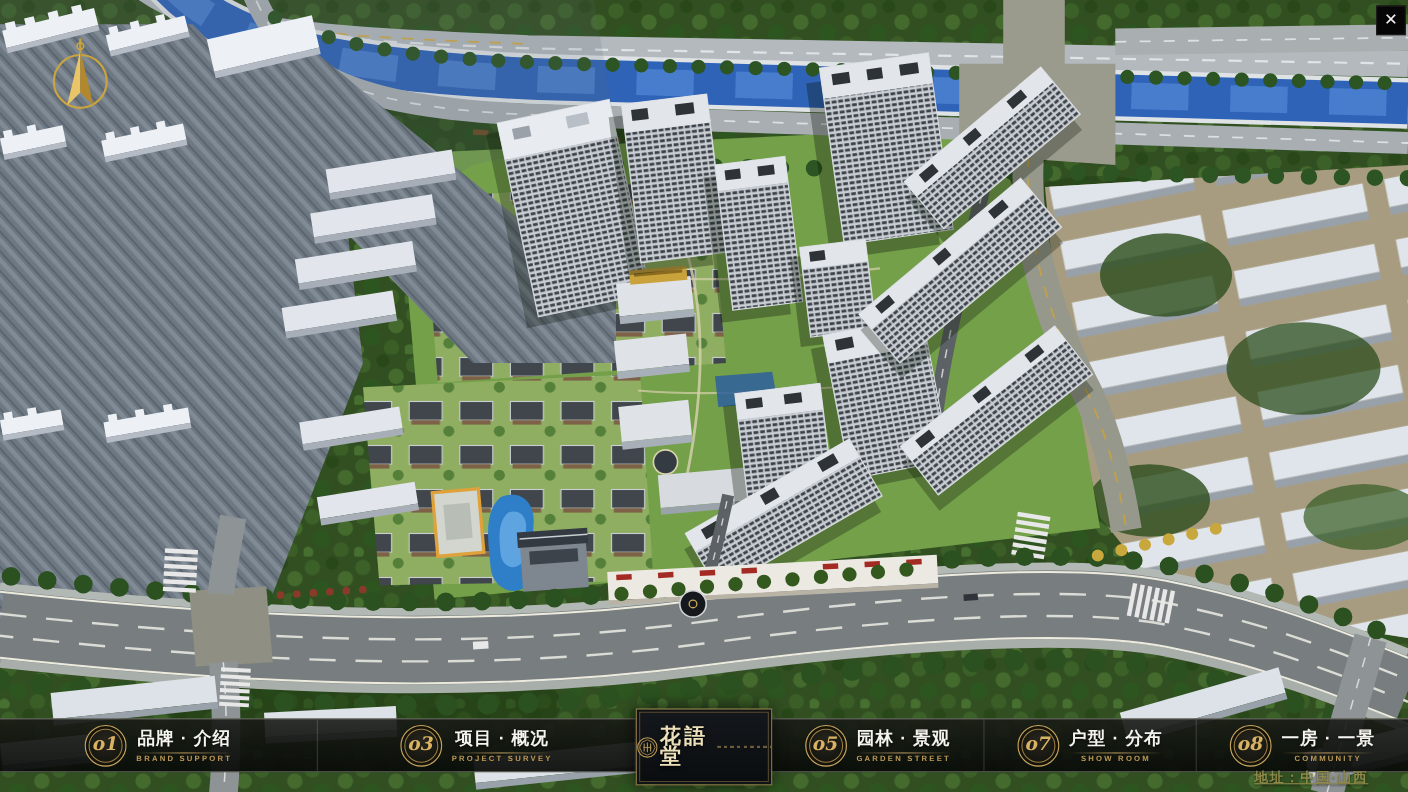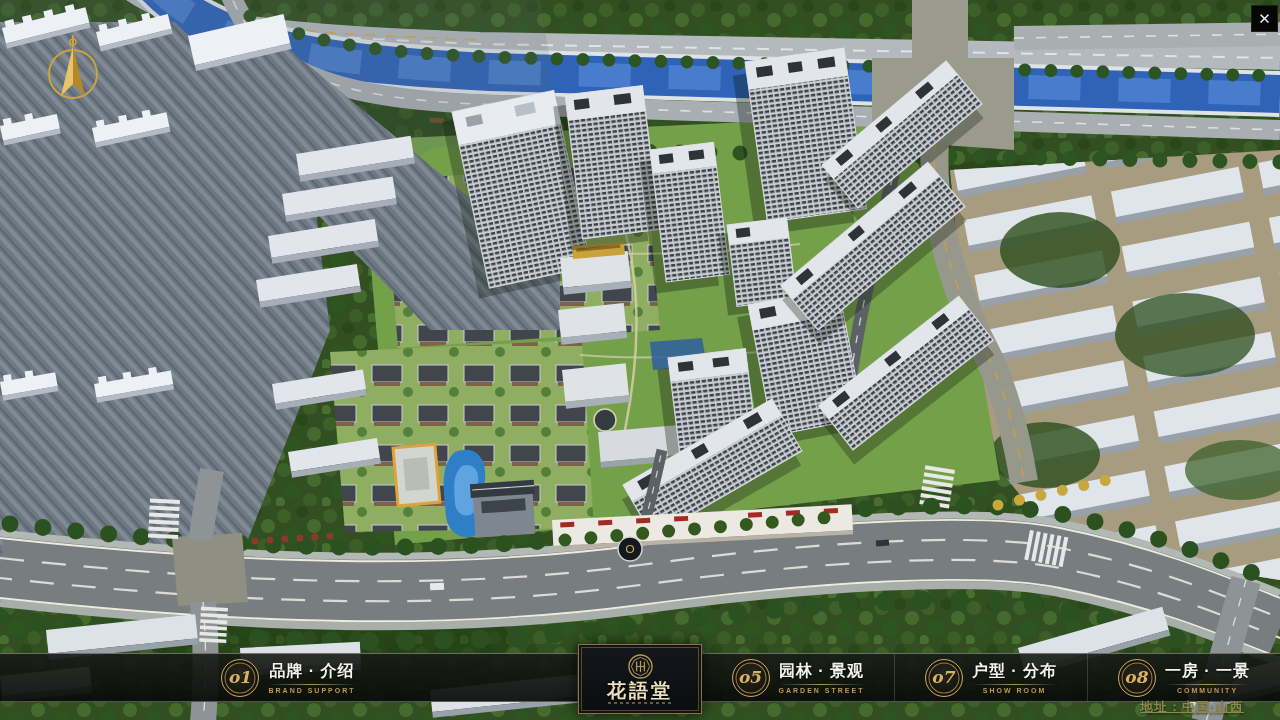--- a/index.html
+++ b/index.html
@@ -35,21 +35,21 @@
   .nav-zh{font-size:16px;font-weight:bold;color:#f4f3ee;letter-spacing:1px;white-space:nowrap;
     text-shadow:0 1px 2px rgba(0,0,0,.75);}
   .nav-line{width:100%;height:1px;background:linear-gradient(90deg,transparent,rgba(195,160,98,.9),transparent);}
   .nav-en{font-size:7px;color:#bd9a55;letter-spacing:2px;white-space:nowrap;font-weight:bold;}
 
   
   .logo-panel{position:absolute;left:578px;top:644px;width:124px;height:70px;z-index:3;
     background:linear-gradient(180deg,#14171b,#0a0d10);
     border:1px solid #8a7347;cursor:pointer;box-sizing:border-box;
     box-shadow:inset 0 0 0 2px #101316,inset 0 0 0 3px rgba(160,130,70,.5),0 0 14px rgba(0,0,0,.7);
-    display:flex;flex-direction:column;align-items:center;justify-content:center;gap:2px;}
+    display:flex;align-items:center;justify-content:center;gap:2px;}
   .seal{width:25px;height:25px;}
   .logo-title{font-family:"DejaVu Serif",serif;font-size:19px;font-weight:bold;color:#ece0ba;
     letter-spacing:3px;text-shadow:0 1px 3px #000;line-height:1;}
   .logo-dashes{width:64px;height:2px;opacity:.75;
     background:repeating-linear-gradient(90deg,#8a7347 0 3px,transparent 3px 6px);}
 
   
   .address{position:absolute;right:36px;top:699px;font-size:12.5px;font-weight:bold;
     letter-spacing:1.5px;color:#8f894a;text-shadow:0 1px 2px rgba(0,0,0,.6);z-index:2;text-decoration:underline;}
 </style>
@@ -453,20 +453,30 @@
       <div class="nav-item">
         <div class="badge">
             <span>o1</span>
           </div>
         <div class="nav-texts">
           <div class="nav-zh">品牌 · 介绍</div>
           <div class="nav-line"></div>
           <div class="nav-en">BRAND SUPPORT</div>
         </div>
       </div>
+      <div class="nav-item">
+        <div class="badge">
+            <span>o3</span>
+          </div>
+        <div class="nav-texts">
+          <div class="nav-zh">项目 · 概况</div>
+          <div class="nav-line"></div>
+          <div class="nav-en">PROJECT SURVEY</div>
+        </div>
+      </div>
     </div>
     <div class="bar-gap"></div>
     <div class="bar-side right">
       <div class="nav-item">
         <div class="badge">
             <span>o5</span>
           </div>
         <div class="nav-texts">
           <div class="nav-zh">园林 · 景观</div>
           <div class="nav-line"></div>

